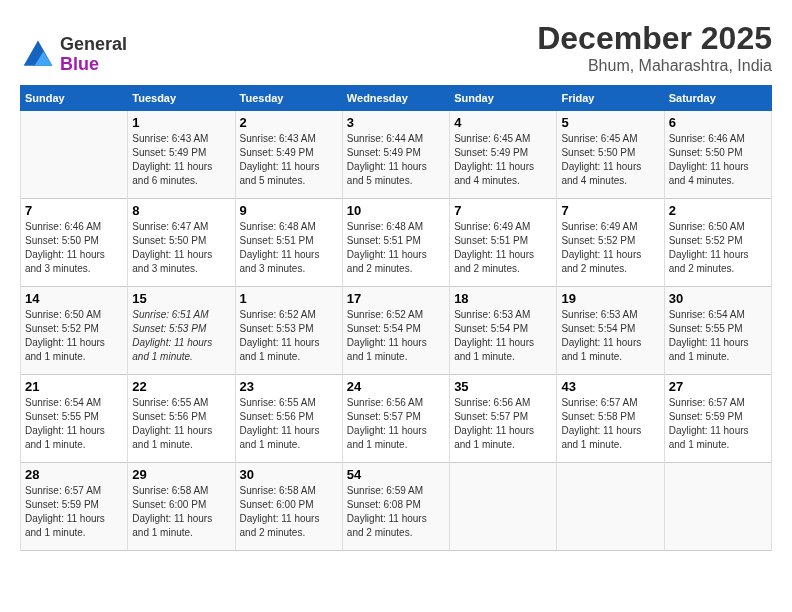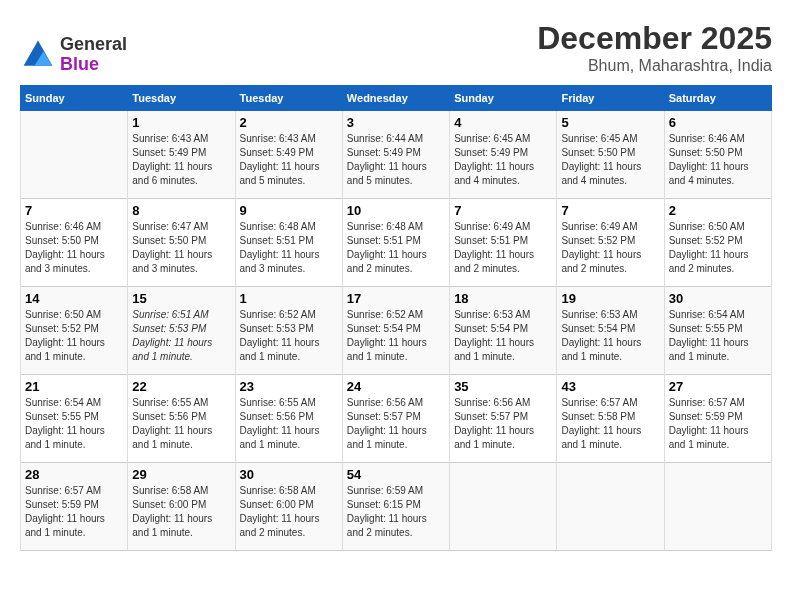--- a/index.html
+++ b/index.html
@@ -340,21 +340,21 @@
         <td>
           <span class="day-num">30</span>
           <div class="day-info" style="white-space: pre-line;">Sunrise: 6:58 AM
 Sunset: 6:00 PM
 Daylight: 11 hours
 and 2 minutes.</div>
         </td>
         <td>
           <span class="day-num">54</span>
           <div class="day-info" style="white-space: pre-line;">Sunrise: 6:59 AM
-Sunset: 6:15 PM
+Sunset: 6:08 PM
 Daylight: 11 hours
 and 2 minutes.</div>
         </td>
         <td></td>
         <td></td>
         <td></td>
       </tr>
     </tbody>
 </table>
 

